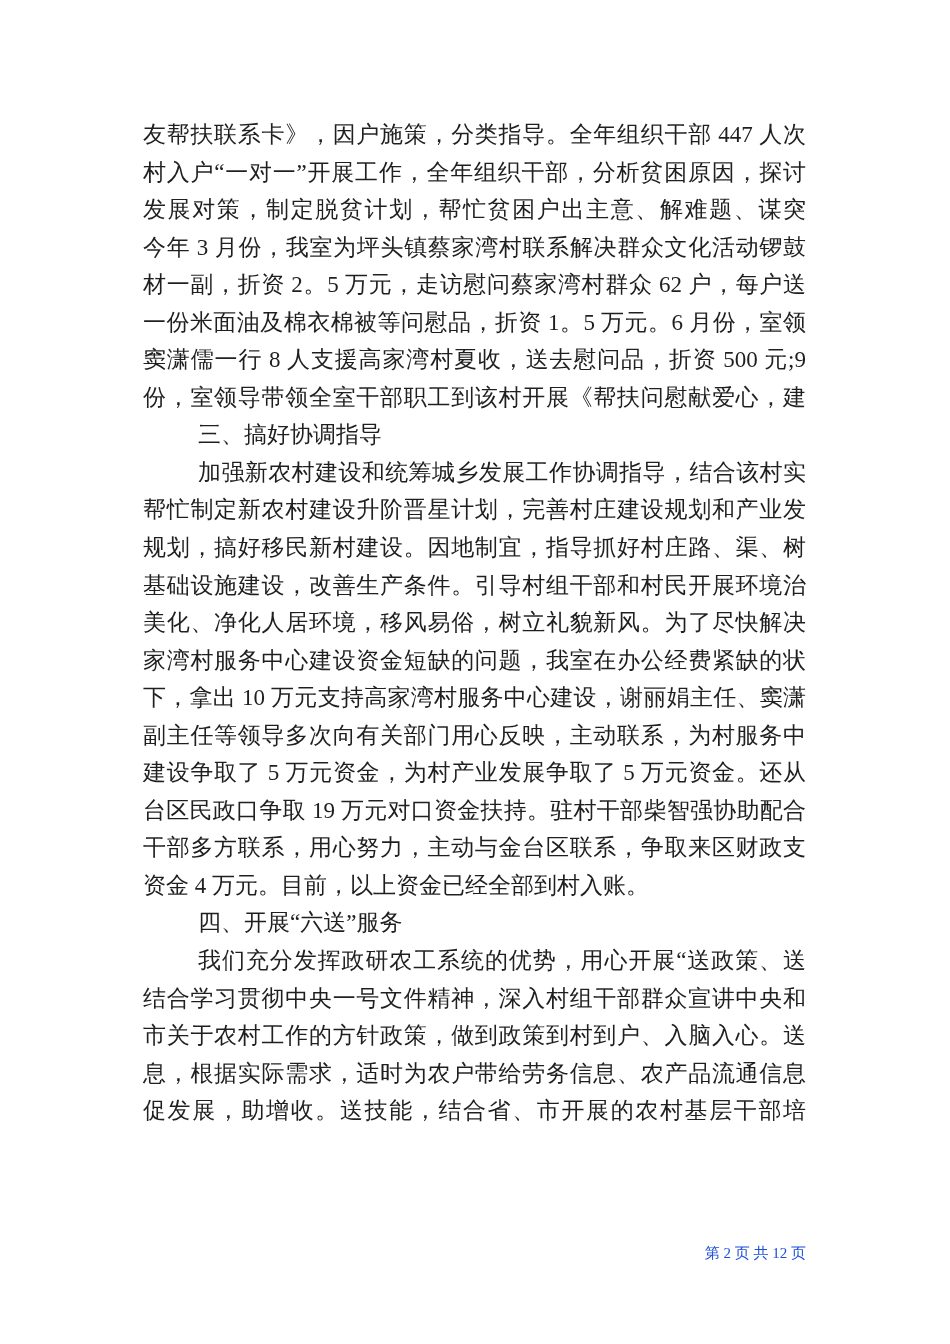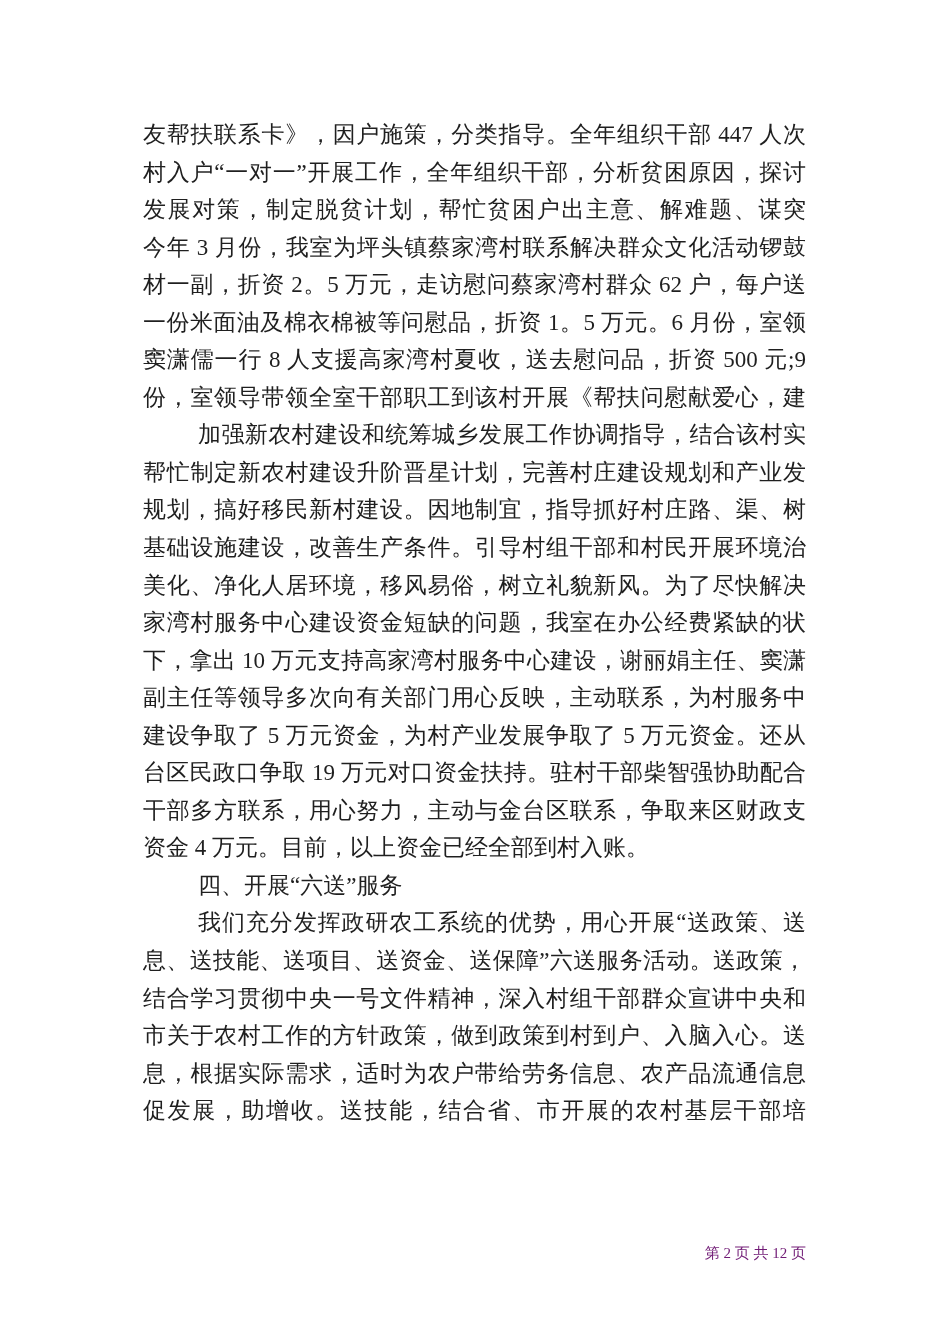--- a/index.html
+++ b/index.html
@@ -39,51 +39,51 @@
     text-indent: 55px;
   }
   .footer {
     position: absolute;
     left: 143px;
     top: 1243px;
     width: 663px;
     text-align: right;
     font-size: 15px;
     line-height: 20px;
-    color: #701a75;
+    color: #1d4ed8;
   }
 </style>
 </head>
 <body>
 
 <div class="page">
   <div class="textblock">
     <div class="line j">友帮扶联系卡》，因户施策，分类指导。全年组织干部 447 人次进</div>
     <div class="line j">村入户“一对一”开展工作，全年组织干部，分析贫困原因，探讨</div>
     <div class="line j">发展对策，制定脱贫计划，帮忙贫困户出主意、解难题、谋突破。</div>
     <div class="line j">今年 3 月份，我室为坪头镇蔡家湾村联系解决群众文化活动锣鼓器</div>
     <div class="line j">材一副，折资 2。5 万元，走访慰问蔡家湾村群众 62 户，每户送去</div>
     <div class="line j">一份米面油及棉衣棉被等问慰品，折资 1。5 万元。6 月份，室领导</div>
     <div class="line j">窦潇儒一行 8 人支援高家湾村夏收，送去慰问品，折资 500 元;9 月</div>
     <div class="line j">份，室领导带领全室干部职工到该村开展《帮扶问慰献爱心，建立</div>
+    <div class="line ind">三、搞好协调指导</div>
     <div class="line j ind">加强新农村建设和统筹城乡发展工作协调指导，结合该村实际，</div>
     <div class="line j">帮忙制定新农村建设升阶晋星计划，完善村庄建设规划和产业发展</div>
     <div class="line j">规划，搞好移民新村建设。因地制宜，指导抓好村庄路、渠、树等</div>
     <div class="line j">基础设施建设，改善生产条件。引导村组干部和村民开展环境治理，</div>
     <div class="line j">美化、净化人居环境，移风易俗，树立礼貌新风。为了尽快解决高</div>
     <div class="line j">家湾村服务中心建设资金短缺的问题，我室在办公经费紧缺的状况</div>
     <div class="line j">下，拿出 10 万元支持高家湾村服务中心建设，谢丽娟主任、窦潇儒</div>
     <div class="line j">副主任等领导多次向有关部门用心反映，主动联系，为村服务中心</div>
     <div class="line j">建设争取了 5 万元资金，为村产业发展争取了 5 万元资金。还从金</div>
     <div class="line j">台区民政口争取 19 万元对口资金扶持。驻村干部柴智强协助配合村</div>
     <div class="line j">干部多方联系，用心努力，主动与金台区联系，争取来区财政支持</div>
     <div class="line">资金 4 万元。目前，以上资金已经全部到村入账。</div>
     <div class="line ind">四、开展“六送”服务</div>
     <div class="line j ind">我们充分发挥政研农工系统的优势，用心开展“送政策、送信</div>
-    <div class="line j">息、送技能、送项目、送资金、送保障”六送服务活动。送政策，</div>
     <div class="line j">结合学习贯彻中央一号文件精神，深入村组干部群众宣讲中央和省、</div>
     <div class="line j">市关于农村工作的方针政策，做到政策到村到户、入脑入心。送信</div>
     <div class="line j">息，根据实际需求，适时为农户带给劳务信息、农产品流通信息等，</div>
     <div class="line j">促发展，助增收。送技能，结合省、市开展的农村基层干部培训，</div>
   </div>
 
   <div class="footer">
     <span>第 2 页 共 12 页</span>
   </div>
 </div>

